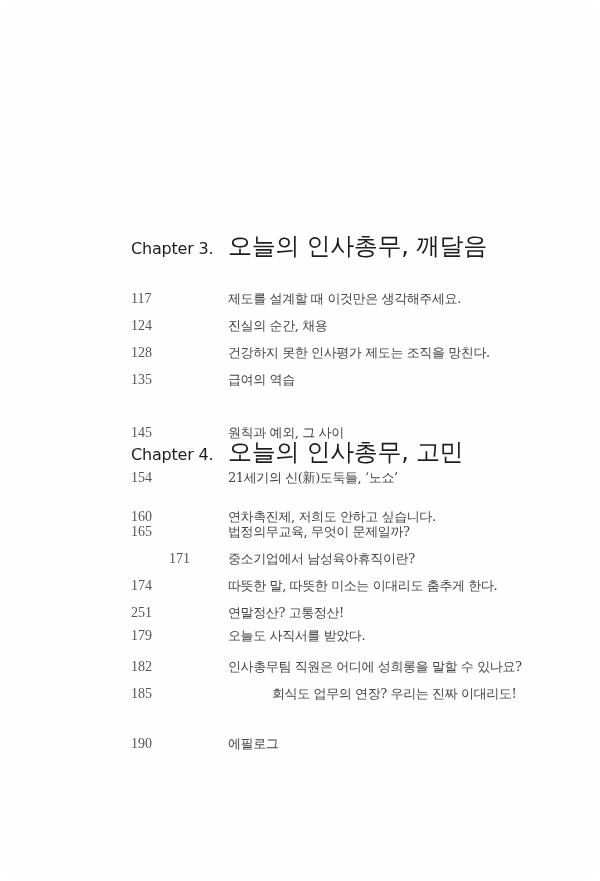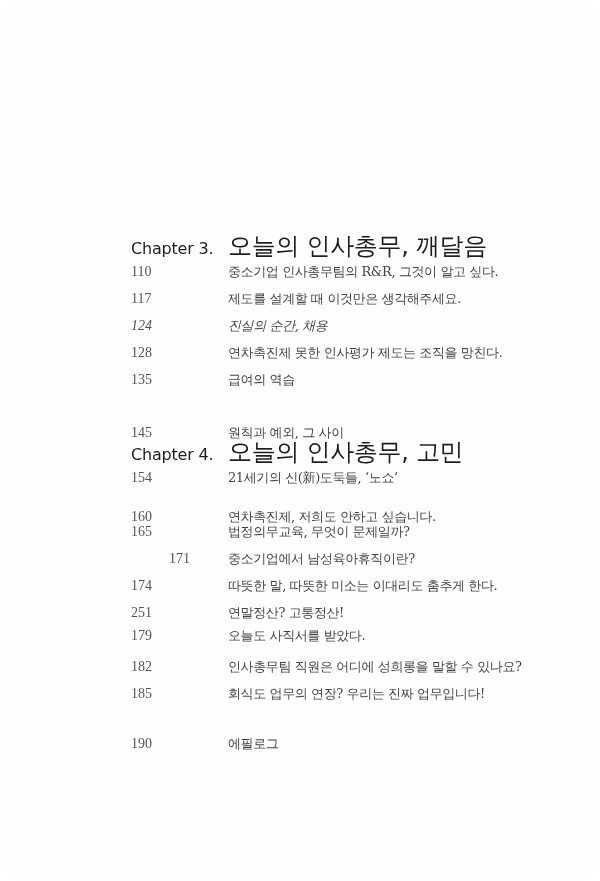--- a/index.html
+++ b/index.html
@@ -70,35 +70,31 @@
 </head>
 <body>
 
 <div class="page">
 
   <div class="chapter-heading" style="top:230px;">
     <span class="chapter-label">Chapter 3.</span>
     <span class="chapter-title">오늘의 인사총무, 깨달음</span>
   </div>
 
-  <div class="toc-row" style="top:263px;">
-    <span class="toc-page">110</span>
-    <span class="toc-title">중소기업 인사총무팀의 R&amp;R, 그것이 알고 싶다.</span>
-  </div>
   <div class="toc-row" style="top:290px;">
     <span class="toc-page">117</span>
     <span class="toc-title">제도를 설계할 때 이것만은 생각해주세요.</span>
   </div>
-  <div class="toc-row" style="top:317px;font-style:italic;">
+  <div class="toc-row" style="top:317px;">
     <span class="toc-page">124</span>
     <span class="toc-title">진실의 순간, 채용</span>
   </div>
   <div class="toc-row" style="top:344px;">
     <span class="toc-page">128</span>
-    <span class="toc-title">연차촉진제 못한 인사평가 제도는 조직을 망친다.</span>
+    <span class="toc-title">건강하지 못한 인사평가 제도는 조직을 망친다.</span>
   </div>
   <div class="toc-row" style="top:371px;">
     <span class="toc-page">135</span>
     <span class="toc-title">급여의 역습</span>
   </div>
   <div class="toc-row" style="top:398px;margin-top:26px;">
     <span class="toc-page">145</span>
     <span class="toc-title">원칙과 예외, 그 사이</span>
   </div>
 
@@ -132,23 +128,23 @@
     <span class="toc-title">연말정산? 고통정산!</span>
   </div>
   <div class="toc-row" style="top:627px;">
     <span class="toc-page">179</span>
     <span class="toc-title">오늘도 사직서를 받았다.</span>
   </div>
   <div class="toc-row" style="top:658px;">
     <span class="toc-page">182</span>
     <span class="toc-title">인사총무팀 직원은 어디에 성희롱을 말할 수 있나요?</span>
   </div>
-  <div class="toc-row" style="top:685px;">
+  <div class="toc-row" style="top:685px;gap:44px;">
     <span class="toc-page">185</span>
-    <span class="toc-title">회식도 업무의 연장? 우리는 진짜 업무입니다!</span>
+    <span class="toc-title">회식도 업무의 연장? 우리는 진짜 이대리도!</span>
   </div>
 
   <div class="toc-row epilogue" style="top:735px;">
     <span class="toc-page">190</span>
     <span class="toc-title">에필로그</span>
   </div>
 
 </div>
 
 </body></html>

